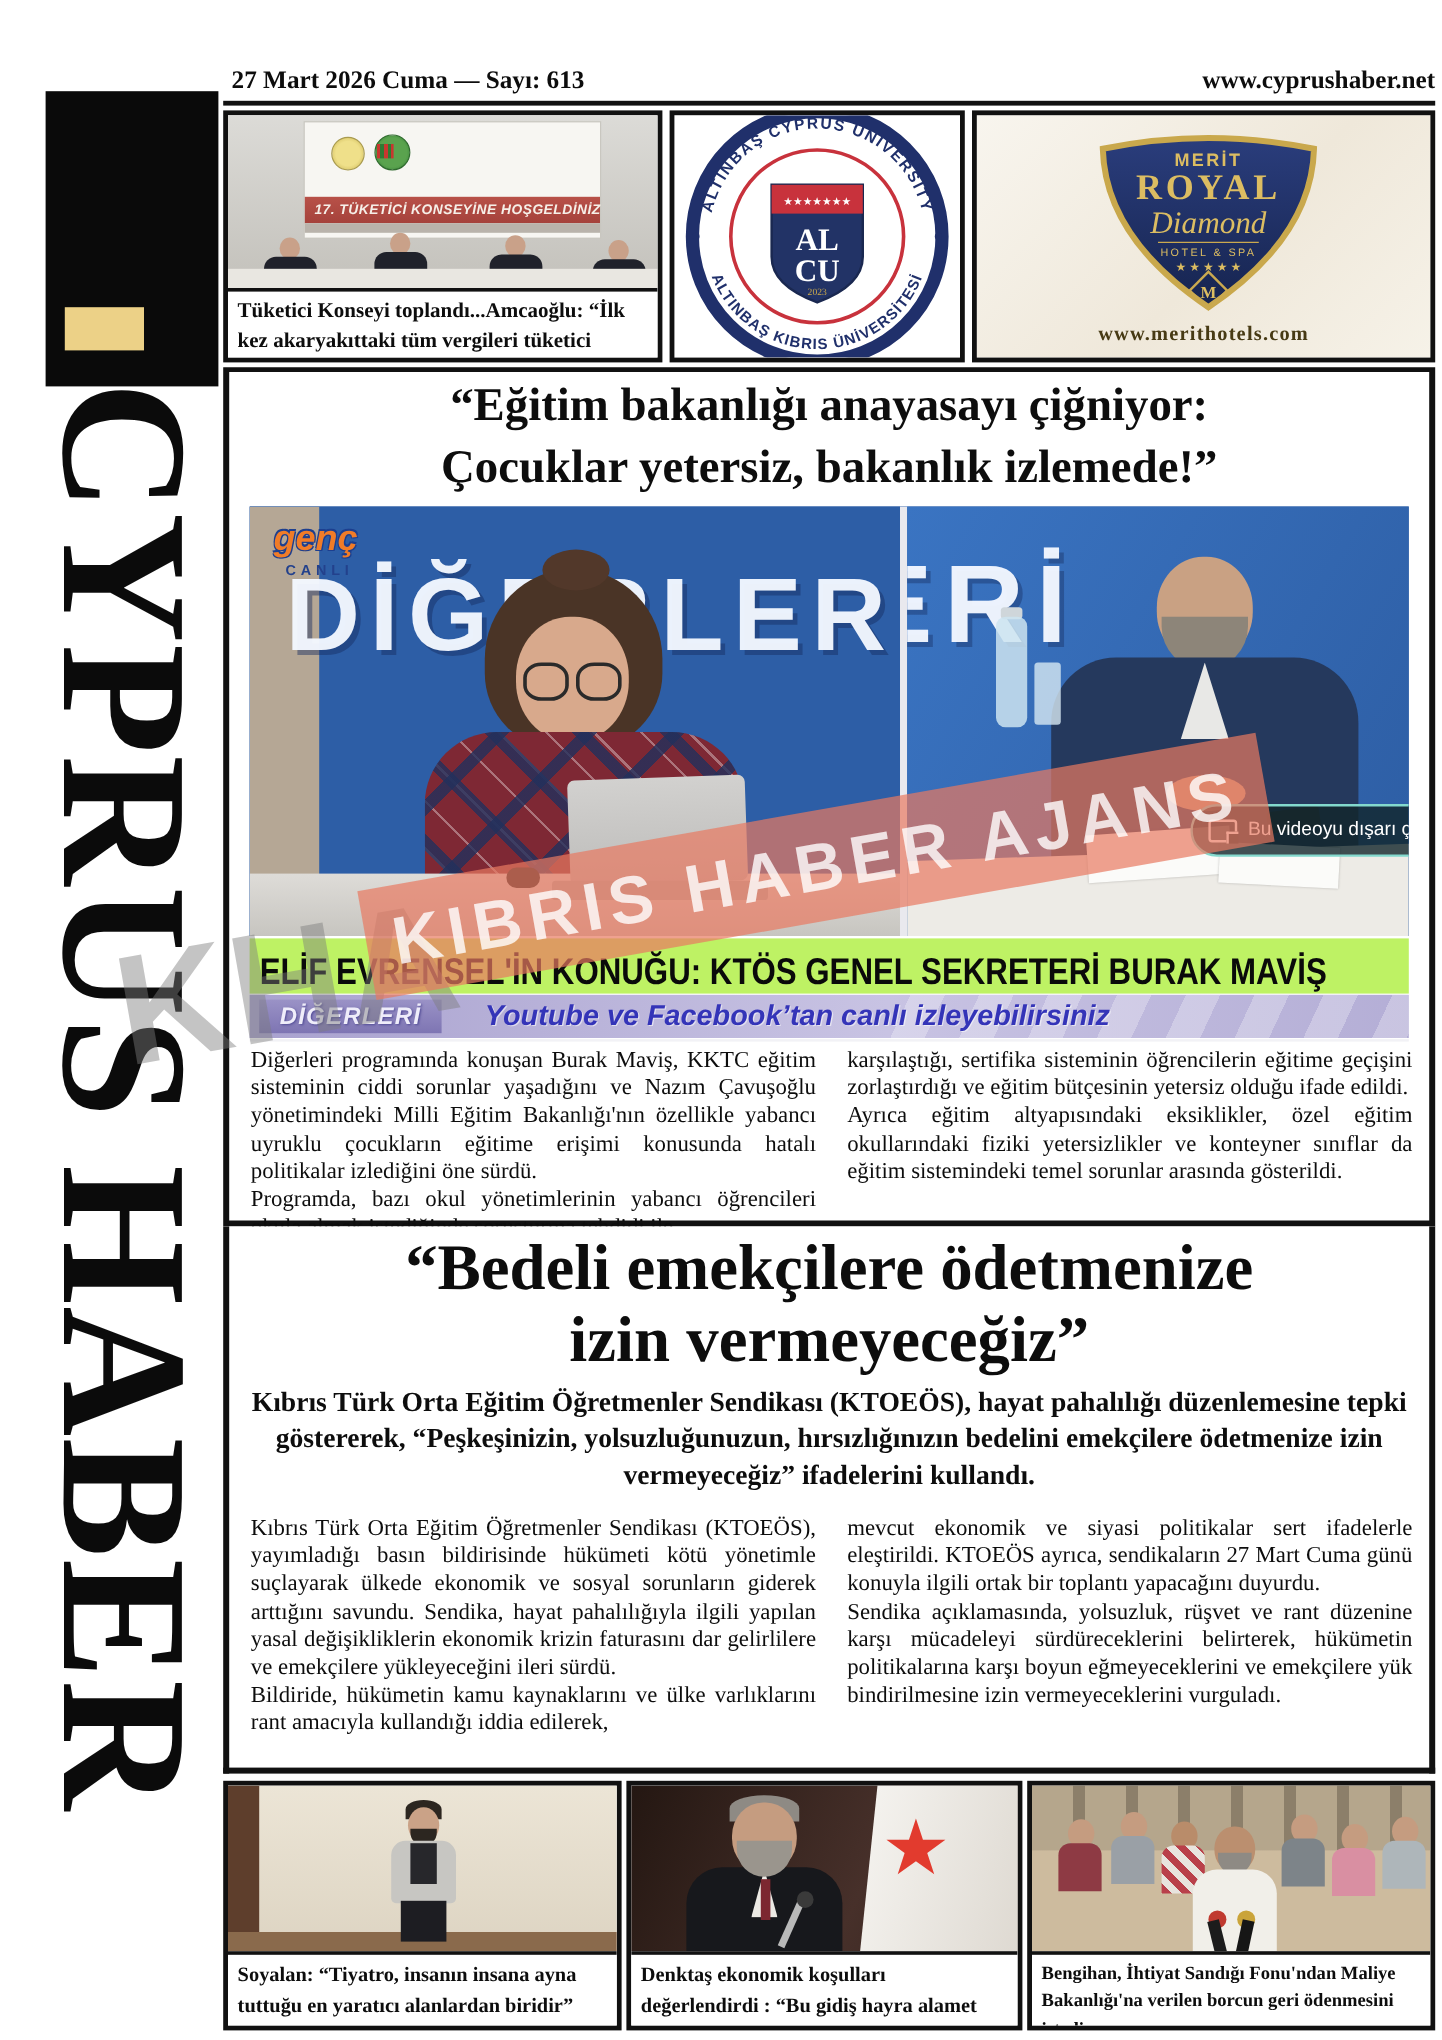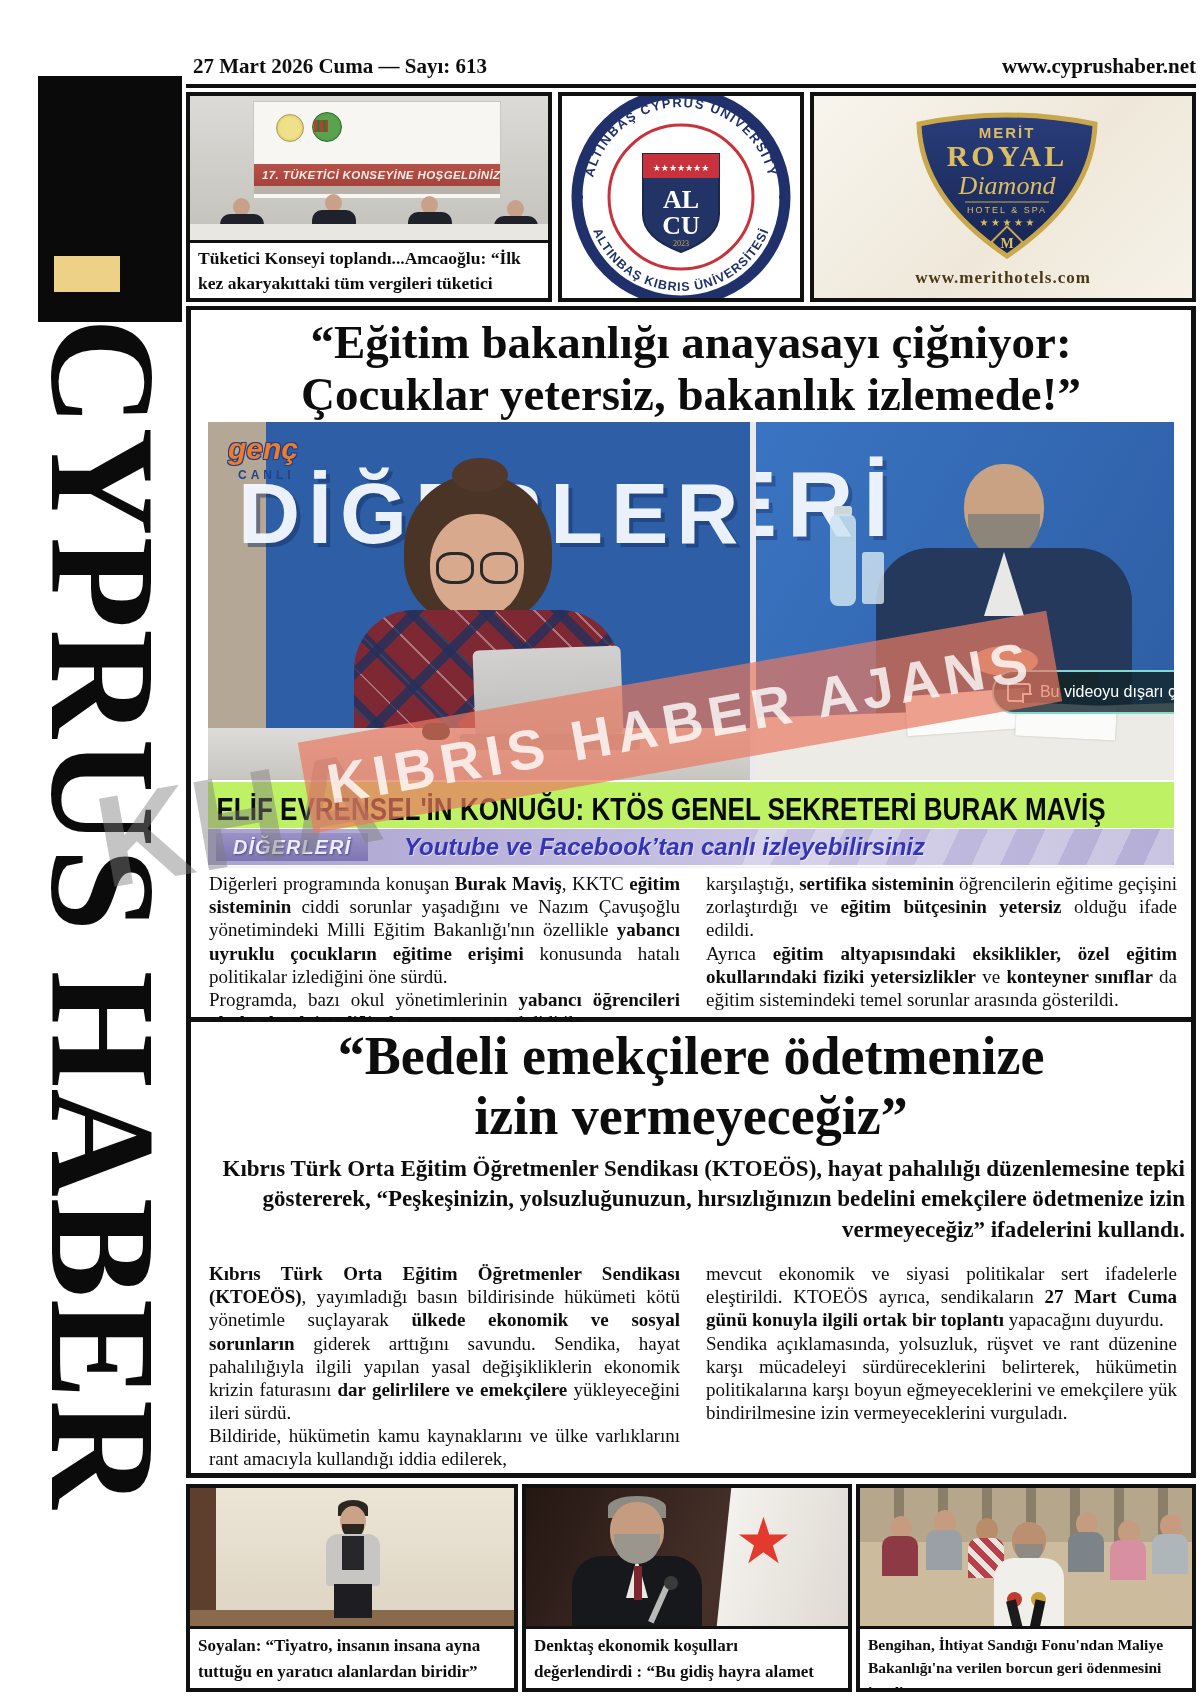--- a/index.html
+++ b/index.html
@@ -53,23 +53,23 @@
            border-top-color:#c9a24b;border-right-color:#b8923f;border-radius:50%;transform:rotate(12deg);opacity:.8;}
   .merit-site{position:absolute;left:0;bottom:10px;width:100%;text-align:center;font-weight:700;
               font-size:17px;color:#473a14;letter-spacing:1px;}
 
   
   .section1{left:186px;top:306px;width:1010px;height:716px;border:5px solid #111;border-top-width:4px;
             box-sizing:border-box;background:#fff;}
   .section2{left:186px;top:1022px;width:1010px;height:456px;border:5px solid #111;border-top-width:0;
             box-sizing:border-box;background:#fff;}
   .headline{width:100%;text-align:center;font-weight:700;line-height:1.13;}
-  .h1a{top:6px;font-size:47px;}
+  .h1a{top:6px;font-size:39px;}
   .h2a{top:4px;font-size:54px;}
-  .deck{top:132px;left:6px;right:6px;text-align:right;font-weight:700;font-size:23px;line-height:1.32;}
+  .deck{top:132px;left:6px;right:6px;text-align:center;font-weight:700;font-size:23px;line-height:1.32;}
 
   
   .tv{left:17px;top:112px;width:966px;height:358px;background:#2e5fa7;overflow:hidden;}
   .tv-left{position:absolute;left:0;top:0;width:542px;height:100%;background:#2d5ea6;overflow:hidden;}
   .tv-wall{position:absolute;left:0;top:0;width:58px;height:100%;background:#b5a795;}
   .tv-bigword{position:absolute;left:30px;top:42px;font-family:"Liberation Sans",sans-serif;font-weight:700;
               font-size:86px;letter-spacing:8px;color:rgba(244,248,255,.96);
               text-shadow:4px 4px 0 rgba(22,44,96,.45);white-space:nowrap;}
   .genc{position:absolute;left:20px;top:10px;font-family:"Liberation Sans",sans-serif;font-weight:700;
         font-style:italic;font-size:30px;color:#f07c28;
@@ -129,21 +129,21 @@
               color:#3434b8;font-family:"Liberation Sans",sans-serif;font-weight:700;font-style:italic;font-size:24px;
               text-shadow:1px 1px 0 rgba(255,255,255,.55);}
   .ticker-underline{left:17px;top:556px;width:966px;height:2px;background:#f2f2f6;}
 
   
   .cols{left:18px;right:14px;display:flex;gap:26px;}
   .cols1{top:562px;}
   .cols2{top:240px;}
   .col{flex:1;font-size:19px;line-height:1.22;text-align:justify;}
   .col p{margin:0;}
-  .col b{font-weight:700;}
+  .col b{font-weight:400;}
 
   
   .wm{pointer-events:none;z-index:8;}
   .wm-kha{left:96px;top:744px;font-family:"Liberation Sans",sans-serif;font-weight:800;font-size:130px;
           color:rgba(125,125,125,.45);transform:rotate(-10deg);letter-spacing:2px;}
   .wm-band{left:300px;top:676px;width:760px;height:92px;background:rgba(232,121,97,.7);transform:rotate(-10deg);
            display:flex;align-items:center;justify-content:center;color:rgba(255,255,255,.8);
            font-family:"Liberation Sans",sans-serif;font-weight:700;font-size:56px;letter-spacing:6px;white-space:nowrap;}
 
   

